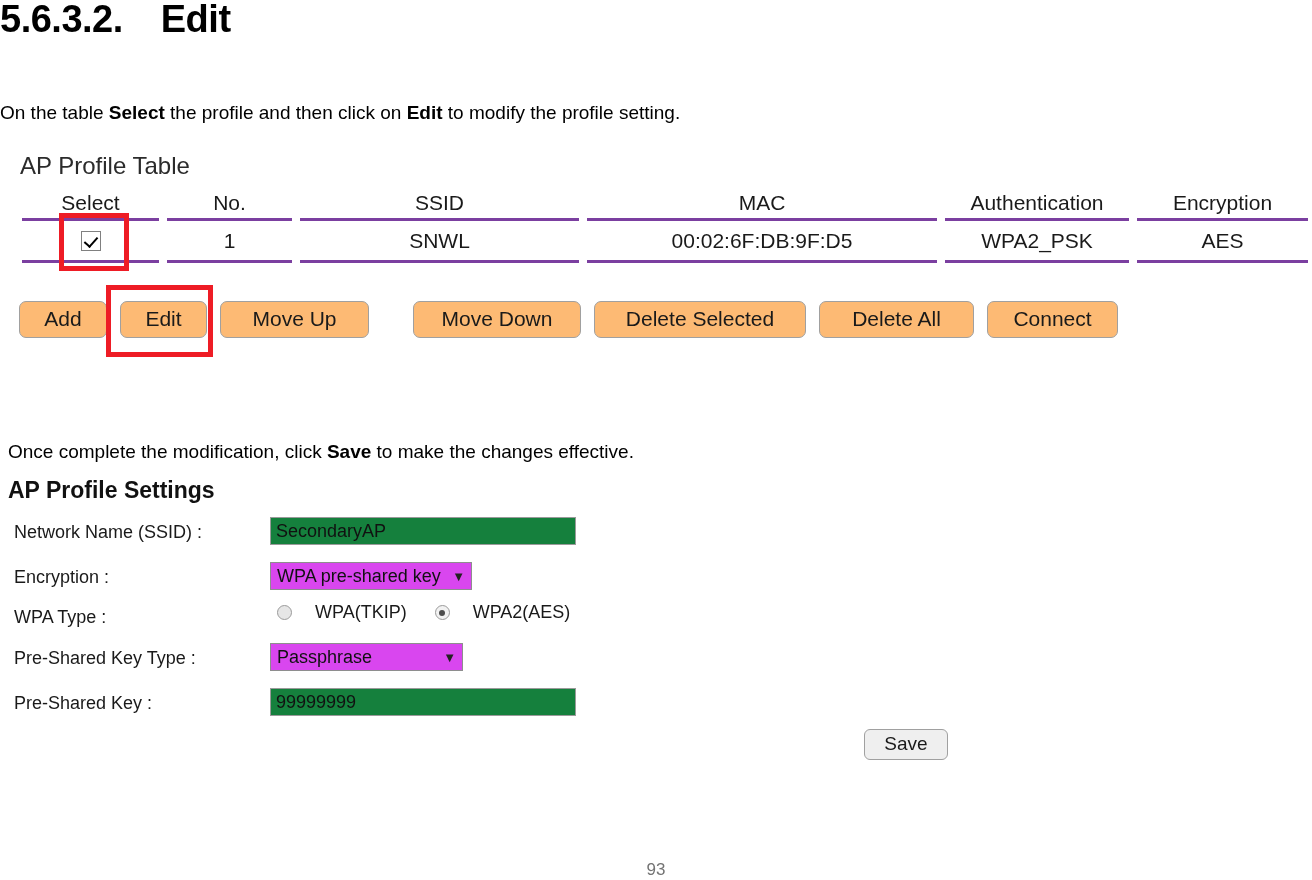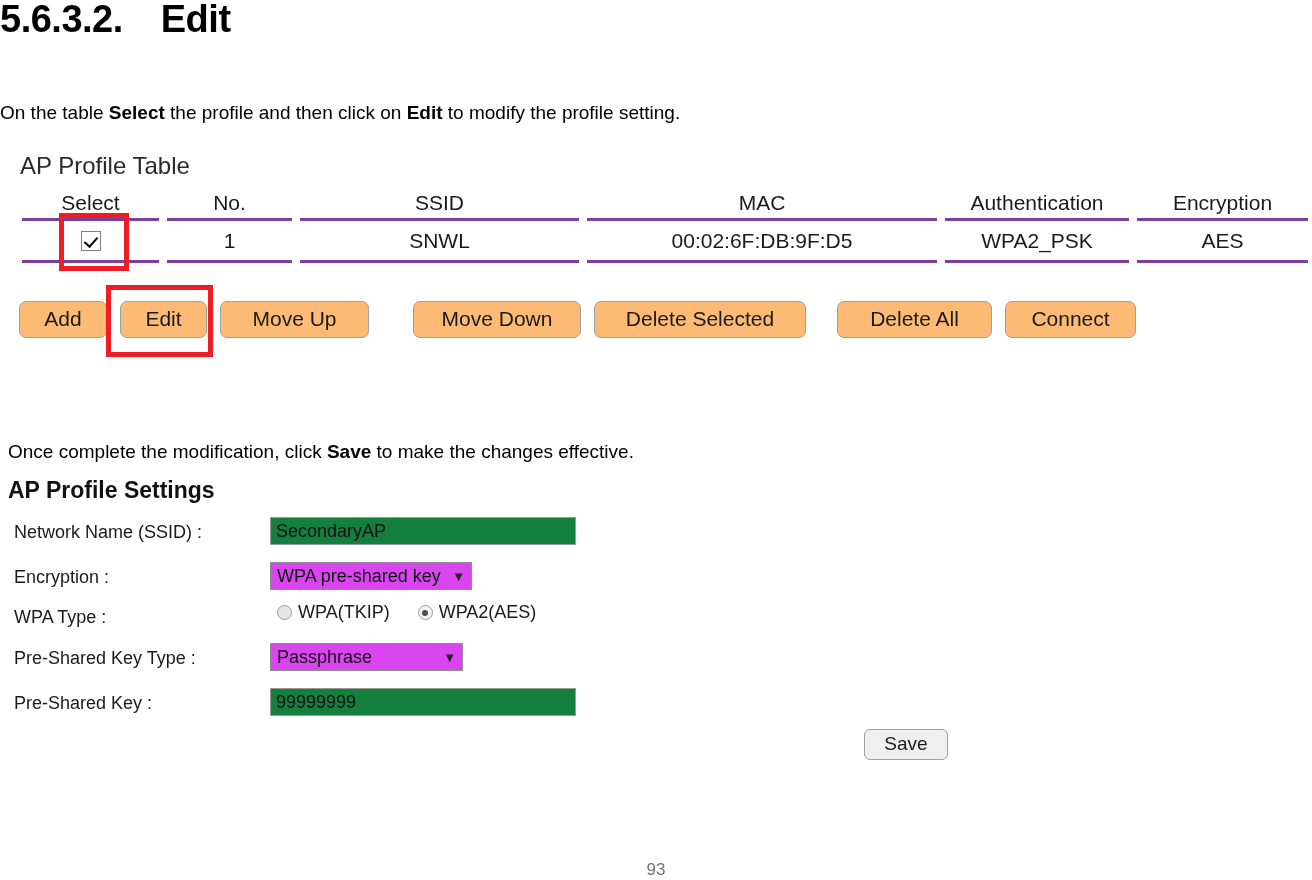--- a/index.html
+++ b/index.html
@@ -155,21 +155,21 @@
     box-sizing: border-box;
     height: 37px;
     line-height: 25px;
     white-space: nowrap;
   }
   #btn-add          { width: 88px; }
   #btn-edit         { width: 87px; }
   #btn-move-up      { width: 149px; }
   #btn-move-down    { width: 168px; margin-left: 31px; }
   #btn-delete-sel   { width: 212px; }
-  #btn-delete-all   { width: 155px; margin-left: 18px; }
+  #btn-delete-all   { width: 155px; }
   #btn-connect      { width: 131px; }
 
   
   #settings-panel {
     position: absolute;
     left: 0px;
     top: 477px;
     width: 1000px;
   }
   #settings-title {
@@ -246,21 +246,21 @@
   }
 
   .radio-group {
     display: flex;
     align-items: center;
     gap: 28px;
   }
   .radio-item {
     display: flex;
     align-items: center;
-    gap: 6px;
+    gap: 23px;
     font-size: 18px;
     color: #1a1a1a;
     white-space: nowrap;
   }
   .radio-dot {
     width: 15px;
     height: 15px;
     border-radius: 50%;
     border: 1px solid #9b9b9b;
     background: #e6e6e6;

